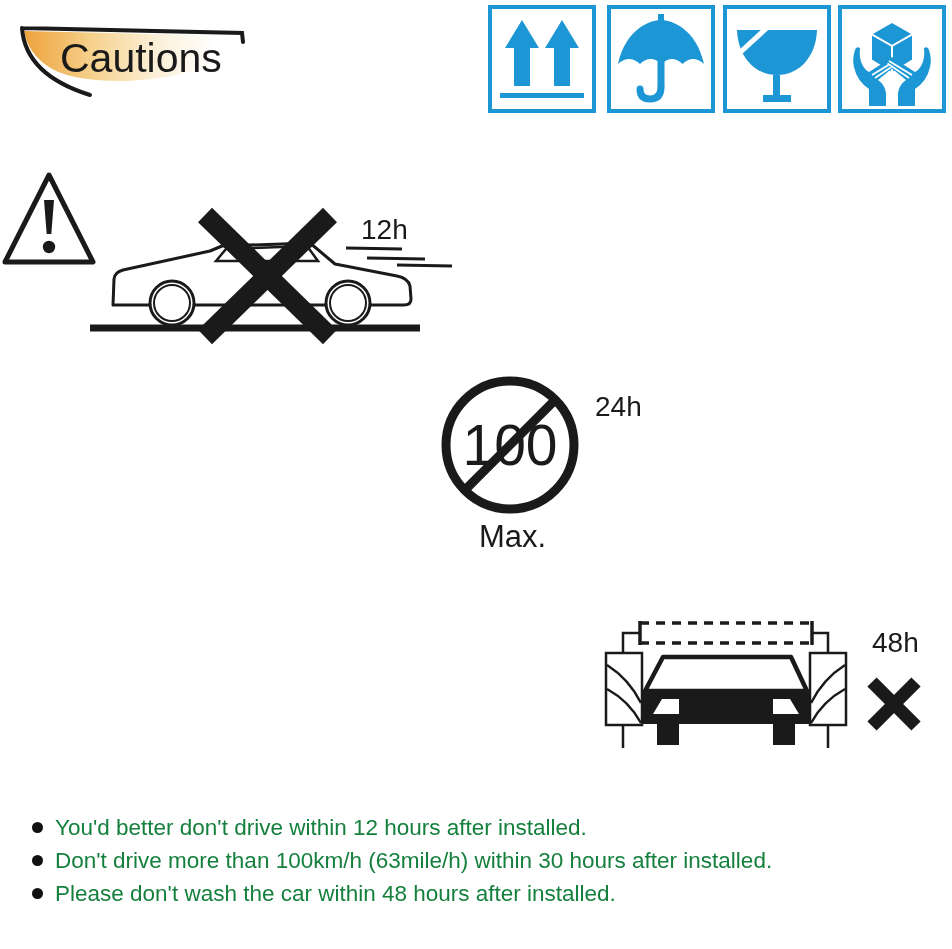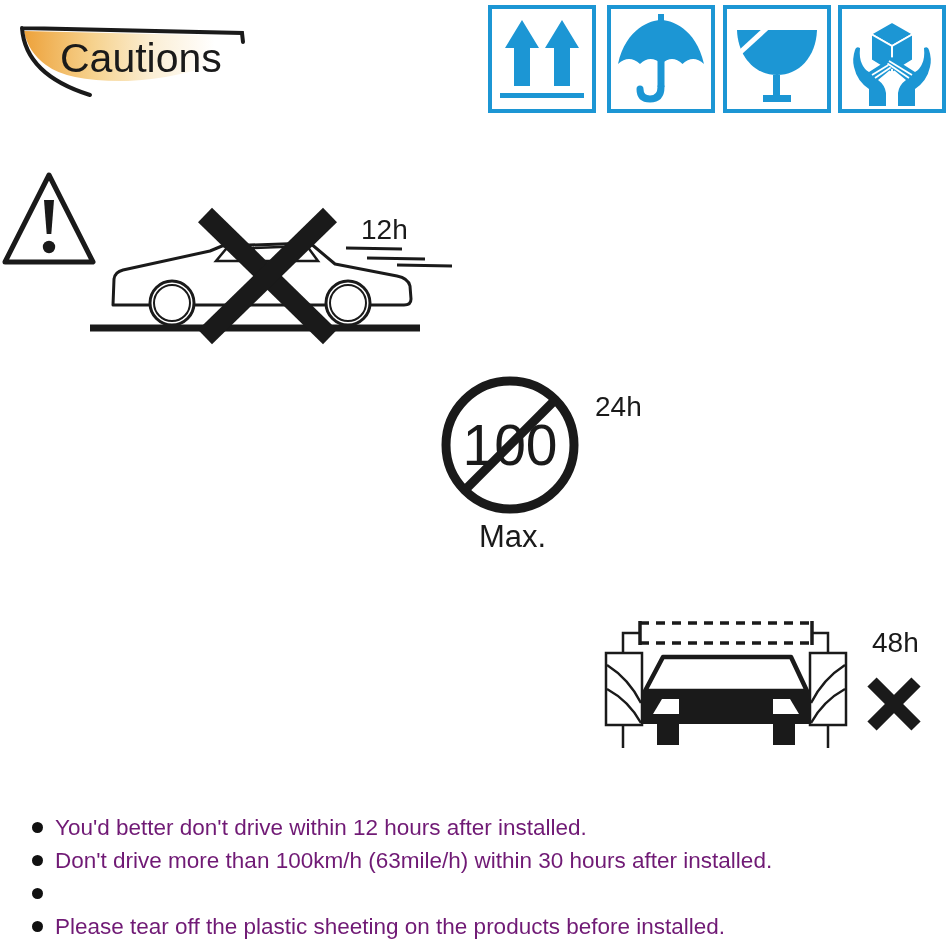--- a/index.html
+++ b/index.html
@@ -13,21 +13,21 @@
 
   
   .pkg-icon{
     position:absolute;top:5px;width:100px;height:100px;
     border:4px solid #1C96D4;background:#fff;
   }
   .pkg-icon svg{width:100%;height:100%;}
 
   
   .notes{position:absolute;left:30px;top:811px;width:900px;list-style:none;margin:0;padding:0;}
-  .notes li{display:flex;align-items:flex-start;height:33px;font-size:22.5px;line-height:33px;color:#701a75;}
+  .notes li{display:flex;align-items:flex-start;height:33px;font-size:22.5px;line-height:33px;color:#15803d;}
   .notes .dot{flex:0 0 auto;width:11px;height:11px;border-radius:50%;background:#111;margin:11px 12px 0 2px;}
 </style>
 </head>
 <body>
 
 <div id="stage">
 
   <svg class="abs" style="left:12px;top:14px" width="252" height="92" viewBox="0 0 252 92">
     <defs>
       <linearGradient id="og" x1="0" y1="0" x2="1" y2="0">
@@ -184,20 +184,17 @@
     <li>
       <span class="dot"></span>
       <span>You'd better don't drive within 12 hours after installed.</span>
     </li>
     <li>
       <span class="dot"></span>
       <span>Don't drive more than 100km/h (63mile/h) within 30 hours after installed.</span>
     </li>
     <li>
       <span class="dot"></span>
-    </li>
-    <li>
-      <span class="dot"></span>
-      <span>Please tear off the plastic sheeting on the products before installed.</span>
+      <span>Please don't wash the car within 48 hours after installed.</span>
     </li>
   </ul>
 
 </div>
 
 </body></html>

